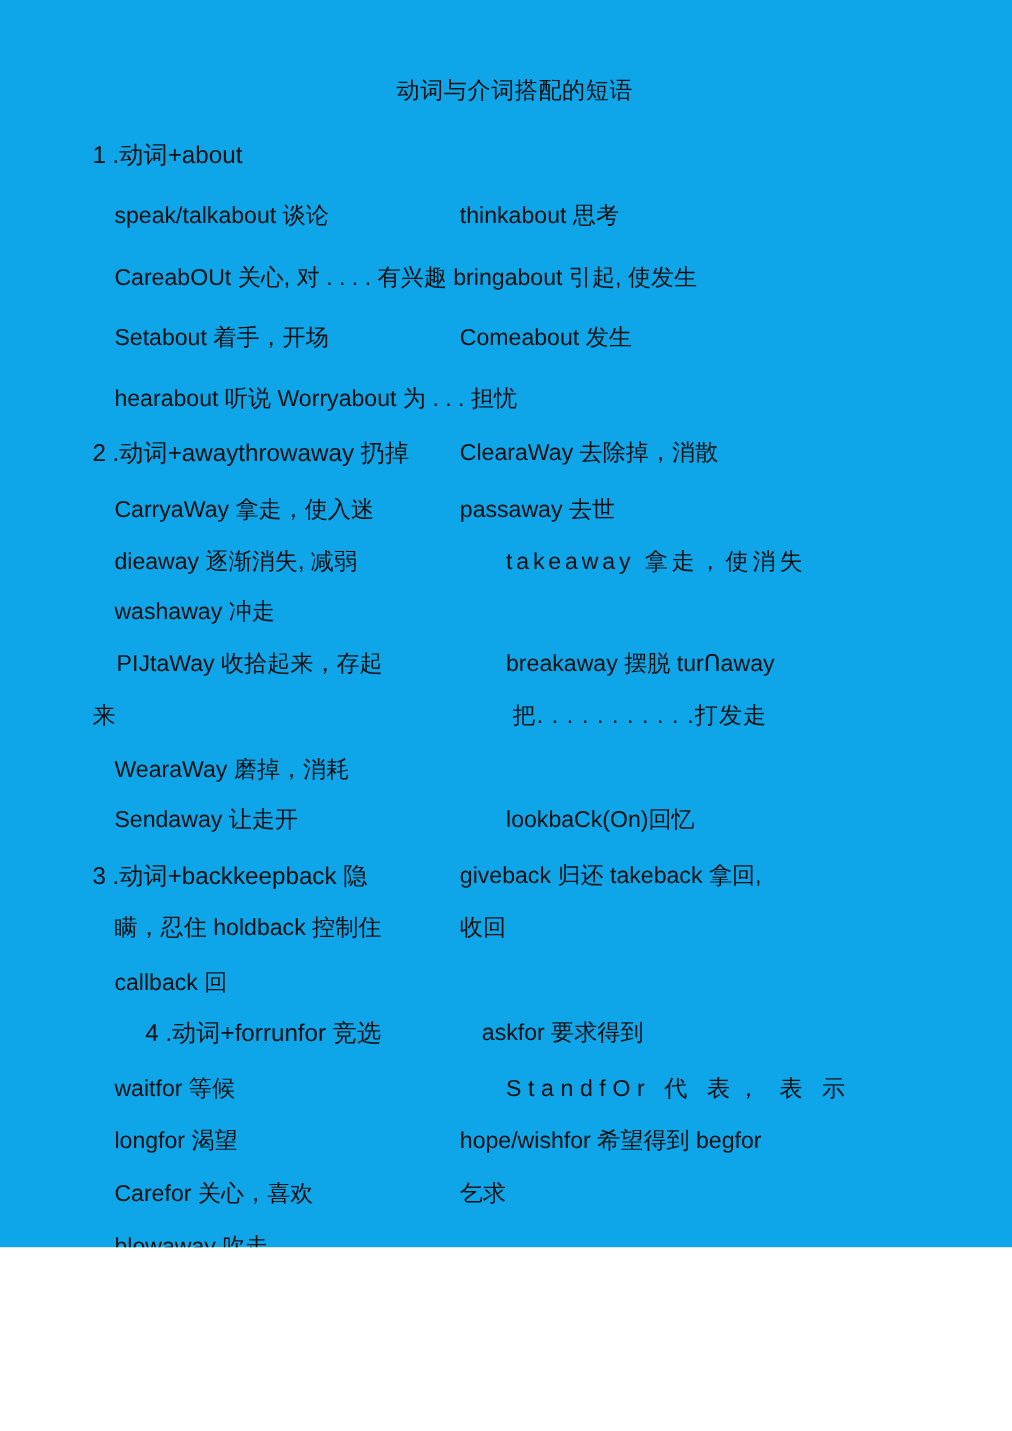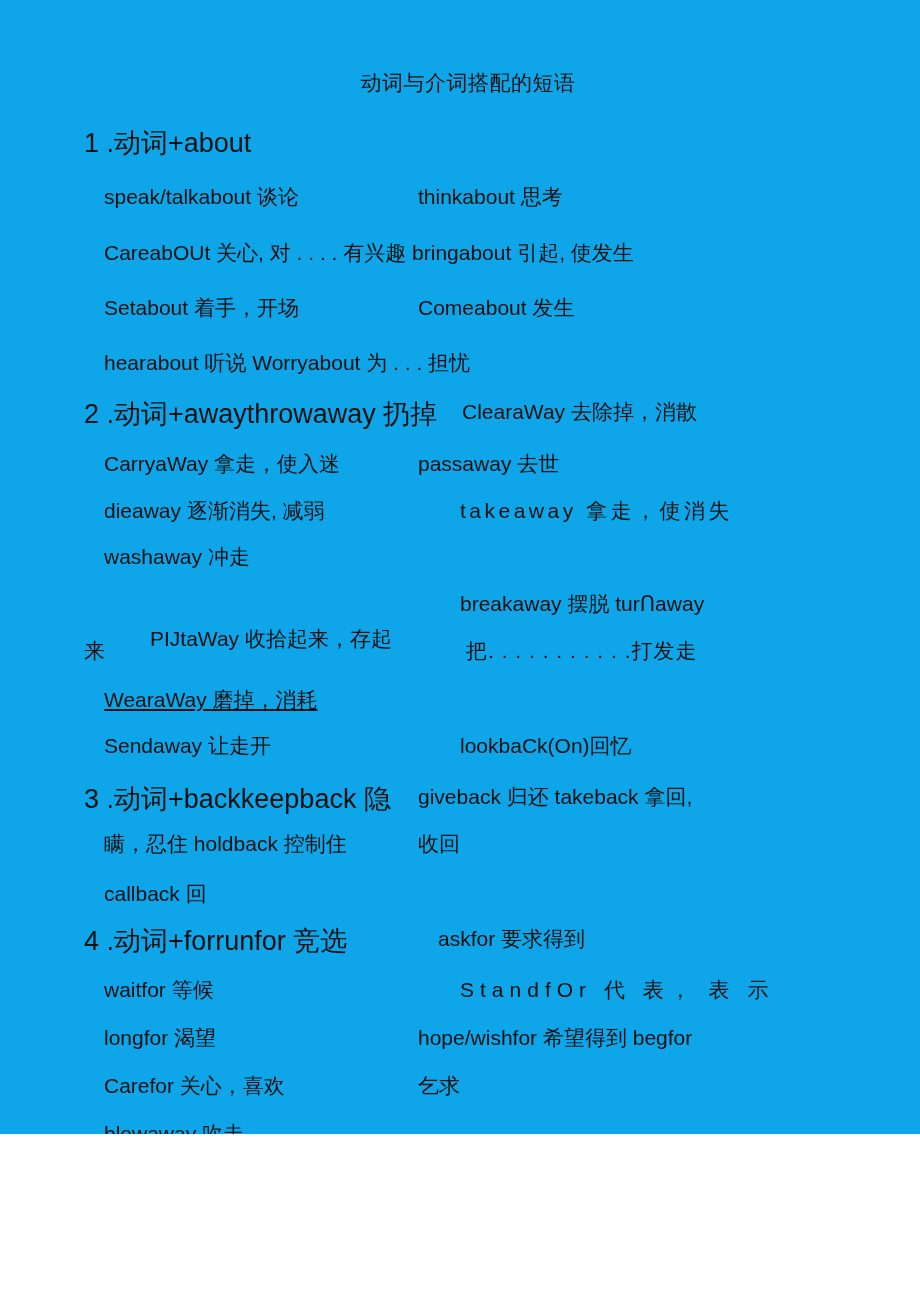--- a/index.html
+++ b/index.html
@@ -39,21 +39,21 @@
   }
   
   .line {
     position: absolute;
     font-size: 21px;
     line-height: 1.1;
     white-space: pre;
     color: #111;
   }
   .sec-head {
-    font-size: 27px;
+    font-size: 22px;
   }
   .col1 { left: 84px; }
   .col1-ind { left: 104px; }
   .col1-ind2 { left: 106px; }
   .col2 { left: 418px; }
   .col2b { left: 438px; }
   .col2c { left: 460px; }
   .col2d { left: 466px; }
   .wide { letter-spacing: 3.5px; }
   .wider { letter-spacing: 6px; }
@@ -73,50 +73,50 @@
     <div class="line col2" style="top:185px;">thinkabout 思考</div>
 
     <div class="line col1-ind" style="top:241px;text-align:right;">CareabOUt 关心, 对 . . . . 有兴趣 bringabout 引起, 使发生</div>
 
     <div class="line col1-ind" style="top:296px;">Setabout 着手，开场</div>
     <div class="line col2" style="top:296px;">Comeabout 发生</div>
 
     <div class="line col1-ind" style="top:351px;">hearabout 听说 Worryabout 为 . . . 担忧</div>
 
     <div class="line col1 sec-head" style="top:400px;">2 .动词+awaythrowaway 扔掉</div>
-    <div class="line col2" style="top:400px;margin-left:44px;">ClearaWay 去除掉，消散</div>
+    <div class="line col2" style="top:400px;">ClearaWay 去除掉，消散</div>
 
     <div class="line col1-ind" style="top:452px;">CarryaWay 拿走，使入迷</div>
     <div class="line col2" style="top:452px;">passaway 去世</div>
 
     <div class="line col1-ind" style="top:499px;">dieaway 逐渐消失, 减弱</div>
     <div class="line col2c wide" style="top:499px;">takeaway 拿走，使消失</div>
 
     <div class="line col1-ind" style="top:545px;">washaway 冲走</div>
 
-    <div class="line col1-ind2" style="top:627px;margin-left:44px;">PIJtaWay 收拾起来，存起</div>
+    <div class="line col1-ind2" style="top:592px;">PIJtaWay 收拾起来，存起</div>
     <div class="line col2c" style="top:592px;">breakaway 摆脱 turՈaway</div>
 
     <div class="line" style="top:639px; left:84px;">来</div>
     <div class="line col2d dots-lead" style="top:639px;">把. . . . . . . . . . .打发走</div>
 
-    <div class="line col1-ind" style="top:688px;text-decoration:underline;">WearaWay 磨掉，消耗</div>
+    <div class="line col1-ind" style="top:688px;">WearaWay 磨掉，消耗</div>
 
     <div class="line col1-ind" style="top:734px;">Sendaway 让走开</div>
     <div class="line col2c" style="top:734px;">lookbaCk(On)回忆</div>
 
     <div class="line col1 sec-head" style="top:785px;">3 .动词+backkeepback 隐</div>
     <div class="line col2" style="top:785px;">giveback 归还 takeback 拿回,</div>
 
     <div class="line col1-ind" style="top:832px;">瞒，忍住 holdback 控制住</div>
     <div class="line col2" style="top:832px;">收回</div>
 
     <div class="line col1-ind" style="top:882px;">callback 回</div>
 
-    <div class="line col1 sec-head" style="top:927px;">4 .动词+forrunfor 竞选</div>
+    <div class="line col1 sec-head" style="top:927px;margin-left:48px;">4 .动词+forrunfor 竞选</div>
     <div class="line col2b" style="top:927px;">askfor 要求得到</div>
 
     <div class="line col1-ind" style="top:978px;">waitfor 等候</div>
     <div class="line col2c wider" style="top:978px;">StandfOr 代 表， 表 示</div>
 
     <div class="line col1-ind" style="top:1026px;">longfor 渴望</div>
     <div class="line col2" style="top:1026px;">hope/wishfor 希望得到 begfor</div>
 
     <div class="line col1-ind" style="top:1074px;">Carefor 关心，喜欢</div>
     <div class="line col2" style="top:1074px;">乞求</div>

